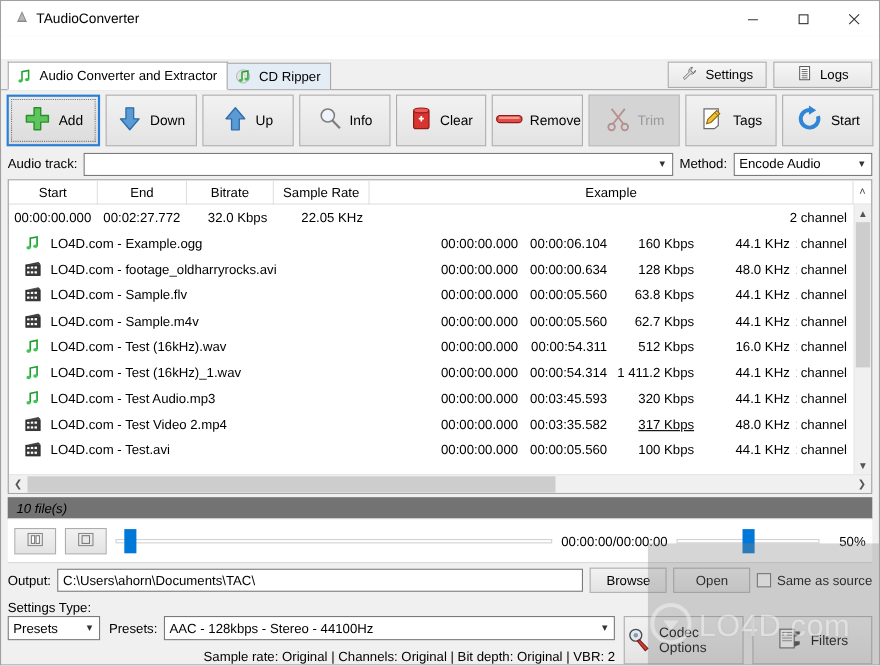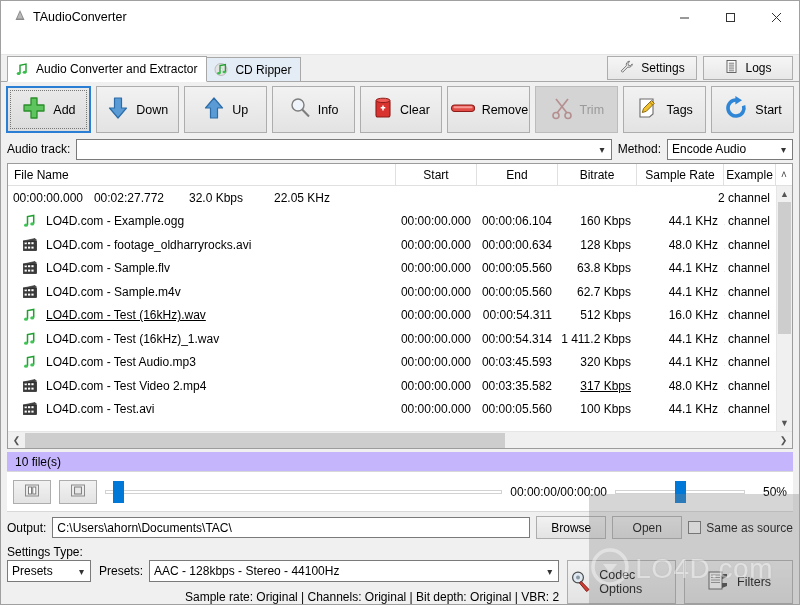--- a/index.html
+++ b/index.html
@@ -196,23 +196,24 @@
   }
   .hscroll .arrow { width: 17px; text-align:center; font-size: 9px; color:#555; }
   .hscroll .track { flex: 1 1 auto; height: 17px; position: relative; }
   .hscroll .thumb { position: absolute; top: 1px; bottom: 1px; left: 0; width: 64%; background: #cdcdcd; }
 
   
   .countbar {
     flex: 0 0 20px;
     display: flex; align-items: center;
     padding: 1px 8px; font-size: 12px;
-    background: #c4b5fd;
+    background: #737373;
     margin: 3px 6px 0 6px;
     border-bottom: 1px solid #d8d8d8;
+    font-style: italic;
   }
 
   
   .playerbar {
     flex: 0 0 40px;
     margin: 0 6px;
     background: #fff;
     border-bottom: 1px solid #d8d8d8;
     display: flex; align-items: center;
     padding: 0 6px; gap: 8px;
@@ -489,21 +490,20 @@
     </div>
     <span class="lbl">Method:</span>
     <div class="combo" id="method-combo">
       <span>Encode Audio</span>
       <span class="caret">▾</span>
     </div>
   </div>
 
   <div class="listwrap">
     <div class="listhead">
-      <div class="hc name" style="width:388px;flex:0 0 388px">File Name</div>
       <div class="hc num" style="width:81px;flex:0 0 81px">Start</div>
       <div class="hc num" style="width:81px;flex:0 0 81px">End</div>
       <div class="hc num" style="width:79px;flex:0 0 79px">Bitrate</div>
       <div class="hc num" style="width:87px;flex:0 0 87px">Sample Rate</div>
       <div class="hc num" style="flex:1 1 auto">Example</div>
       <div class="hc-sortbox">˄</div>
     </div>
 
     <div class="listbody">
       <div class="rows" id="rows-container">
@@ -591,21 +591,21 @@
               </span>
               <span>LO4D.com - Sample.m4v</span>
             </div>
             <div class="cell num" style="flex: 0 0 81px;">00:00:00.000</div>
             <div class="cell num" style="flex: 0 0 81px;">00:00:05.560</div>
             <div class="cell num" style="flex: 0 0 79px;">62.7 Kbps</div>
             <div class="cell num" style="flex: 0 0 87px;">44.1 KHz</div>
             <div class="cell num" style="flex: 1 1 auto;">2 channel</div>
           </div>
           <div class="row">
-            <div class="cell name" style="flex: 0 0 388px; text-decoration: underline;">
+            <div class="cell name" style="flex: 0 0 388px;">
               <span class="row-icon">
                 <svg width="16" height="16" viewBox="0 0 16 16">
                   <path d="M5.5 12V3.6l6.2-1.2v8.3" fill="none" stroke="#1f9f2f" stroke-width="1.5"></path>
                   <ellipse cx="4" cy="12.2" rx="2" ry="1.6" fill="#3fc455"></ellipse>
                   <ellipse cx="10.2" cy="10.9" rx="2" ry="1.6" fill="#3fc455"></ellipse>
                 </svg>
               </span>
               <span>LO4D.com - Test (16kHz).wav</span>
             </div>
             <div class="cell num" style="flex: 0 0 81px;">00:00:00.000</div>

